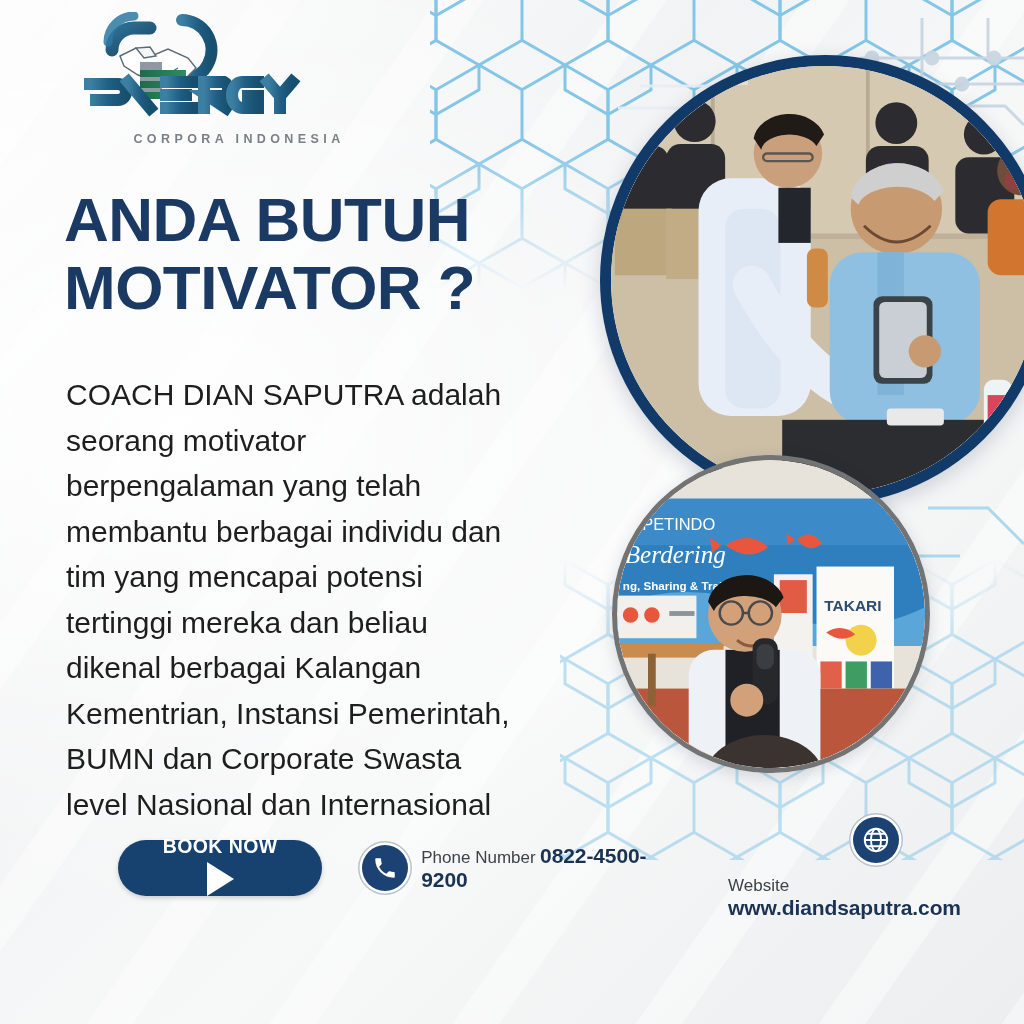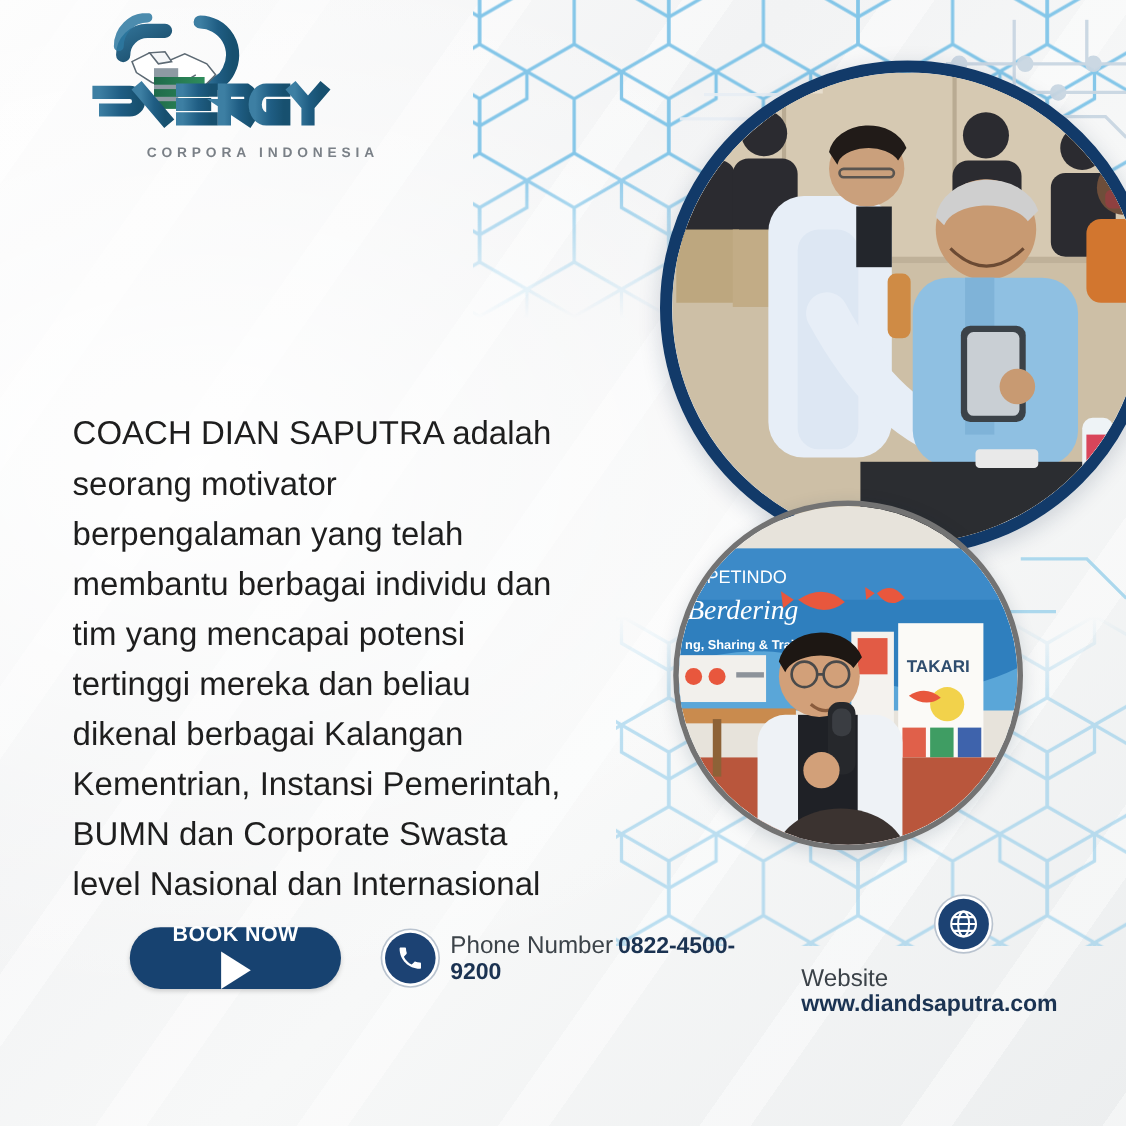--- a/index.html
+++ b/index.html
@@ -48,21 +48,21 @@
   .book-btn .arrow{width:0;height:0;border-top:17px solid transparent;
     border-bottom:17px solid transparent;border-left:27px solid #fff;}
 
   .contact{display:flex;align-items:center;gap:13px;}
   .contact.phone{margin-left:40px;}
   .contact.web{margin-left:38px;flex-direction:column;}
   .cicon{width:46px;height:46px;border-radius:50%;background:#1c4273;
     display:flex;align-items:center;justify-content:center;
     box-shadow:0 0 0 2.5px #ffffff,0 0 0 4px #b9c3cf;flex:0 0 auto;}
   .cicon svg{display:block;}
-  .ctext .top{font-size:22px;color:#3c4349;line-height:1.15;margin-bottom:19px;}
+  .ctext .top{font-size:17px;color:#3c4349;line-height:1.15;margin-bottom:19px;}
   .ctext .val{font-size:21px;font-weight:700;color:#1b3352;line-height:1.15;letter-spacing:-.1px;}
 
   
   .photo{position:absolute;border-radius:50%;overflow:hidden;}
   .photo-main{left:600px;top:55px;width:450px;height:450px;
     border:11px solid #123a69;box-sizing:border-box;
     box-shadow:0 6px 20px rgba(16,40,70,.18);}
   .photo-sub{left:612px;top:455px;width:318px;height:318px;
     border:5px solid #737373;box-sizing:border-box;
     box-shadow:0 4px 16px rgba(16,40,70,.15);}
@@ -181,20 +181,24 @@
         <path d="M88 96 V70"></path>
         <path d="M104 70 h26 M104 83 h20 M104 96 h26"></path>
         <path d="M142 96 V70 h20 a8 8 0 0 1 0 14 h-16 l18 12"></path>
         <path d="M196 70 h-16 a10 13 0 0 0 0 26 h16 V84 h-10"></path>
         <path d="M206 70 l12 14 l12 -14 M218 84 v12"></path>
       </g>
     </svg>
     <div class="logo-sub">CORPORA INDONESIA</div>
   </div>
 
+  <h1 class="headline">
+    <span class="l1">ANDA BUTUH</span>
+    <span class="l2">MOTIVATOR ?</span>
+  </h1>
 
   <p class="body-copy">COACH DIAN SAPUTRA adalah seorang motivator berpengalaman yang telah membantu berbagai individu dan tim yang mencapai potensi tertinggi mereka dan beliau dikenal berbagai Kalangan Kementrian, Instansi Pemerintah, BUMN dan Corporate Swasta level Nasional dan Internasional</p>
 
   <div class="cta-row">
 
     <div class="book-btn">
       <span class="lbl">BOOK NOW</span>
       <span class="arrow"></span>
     </div>
 

